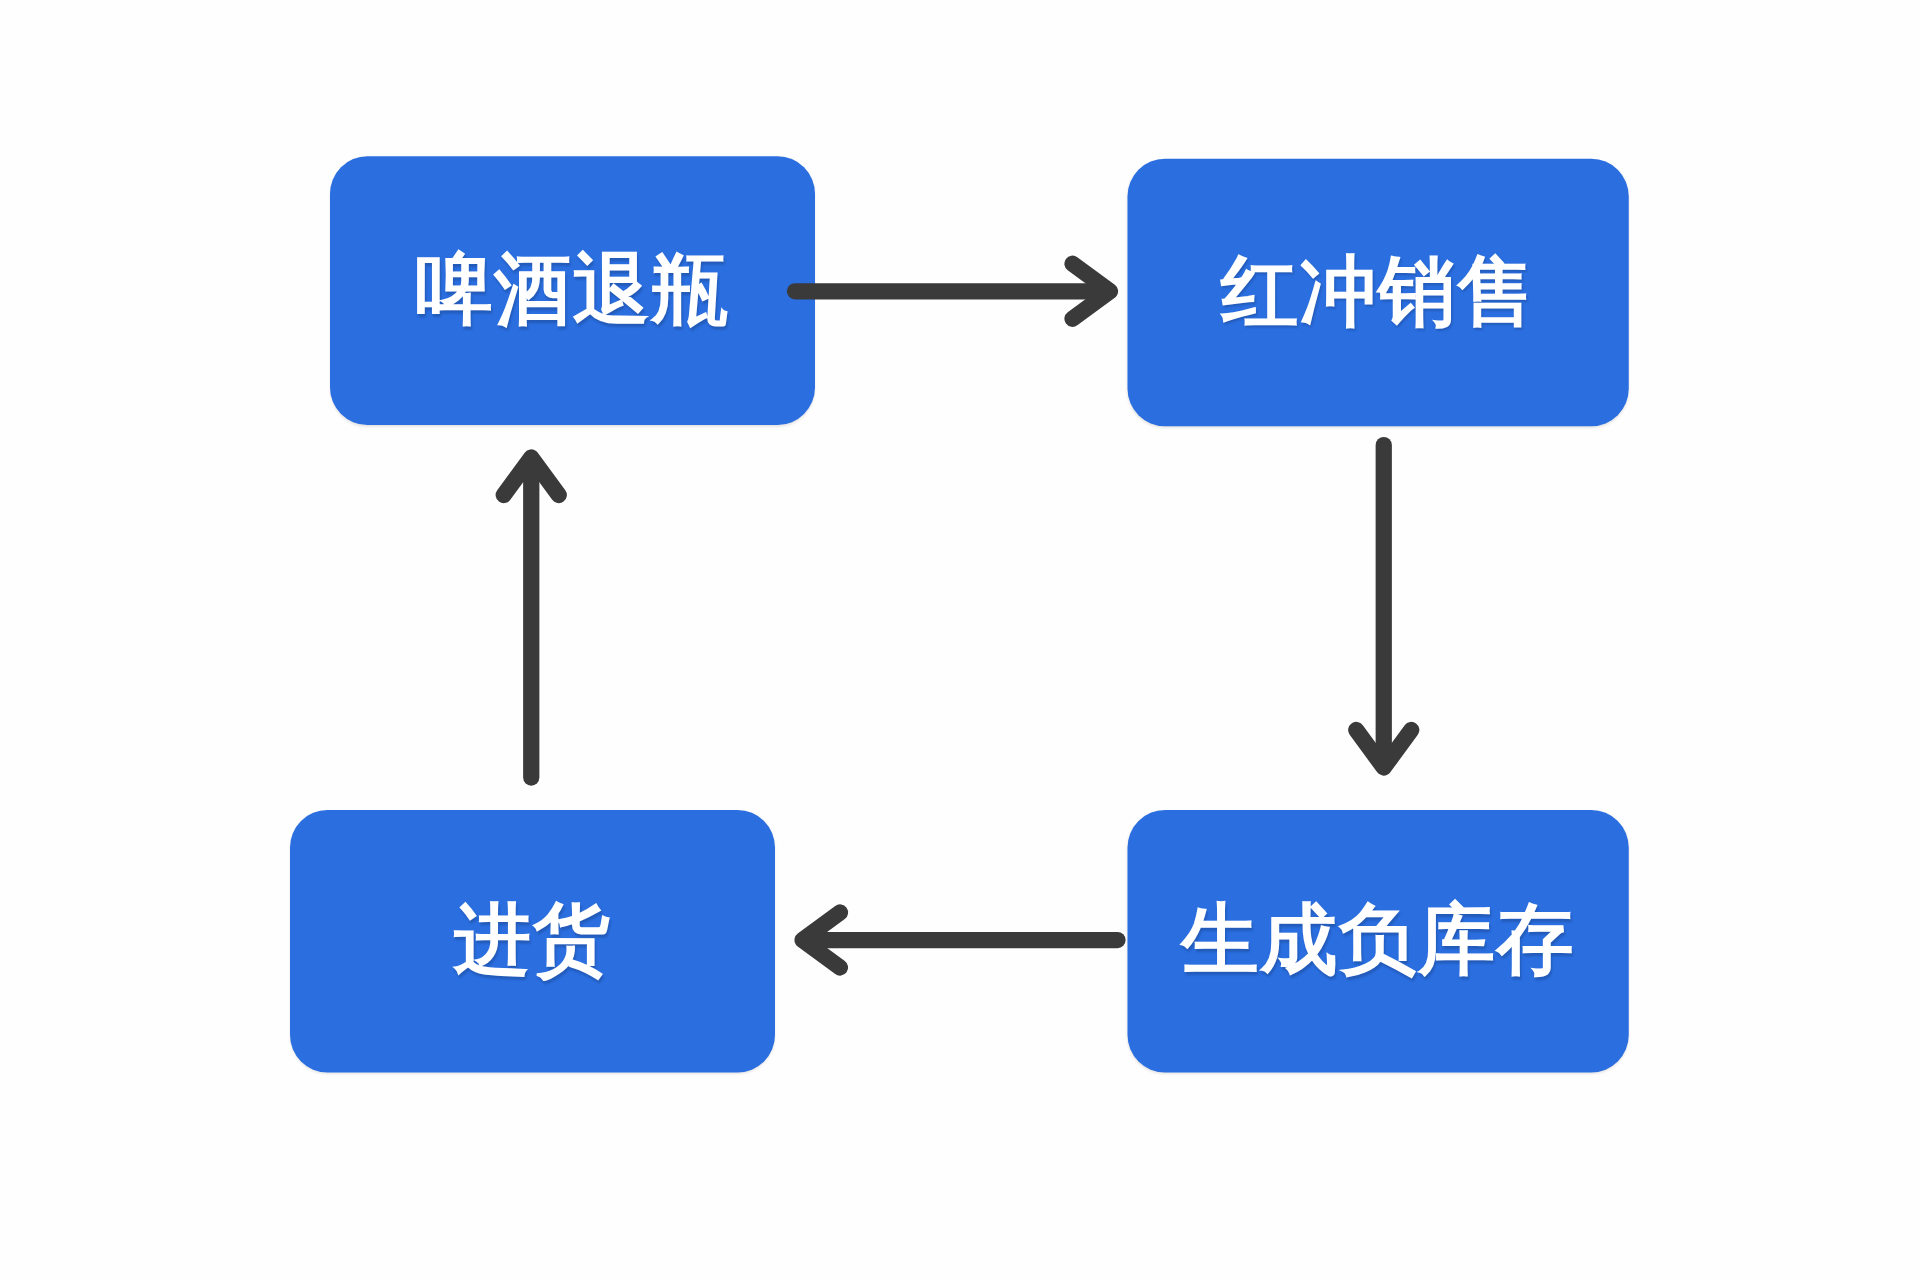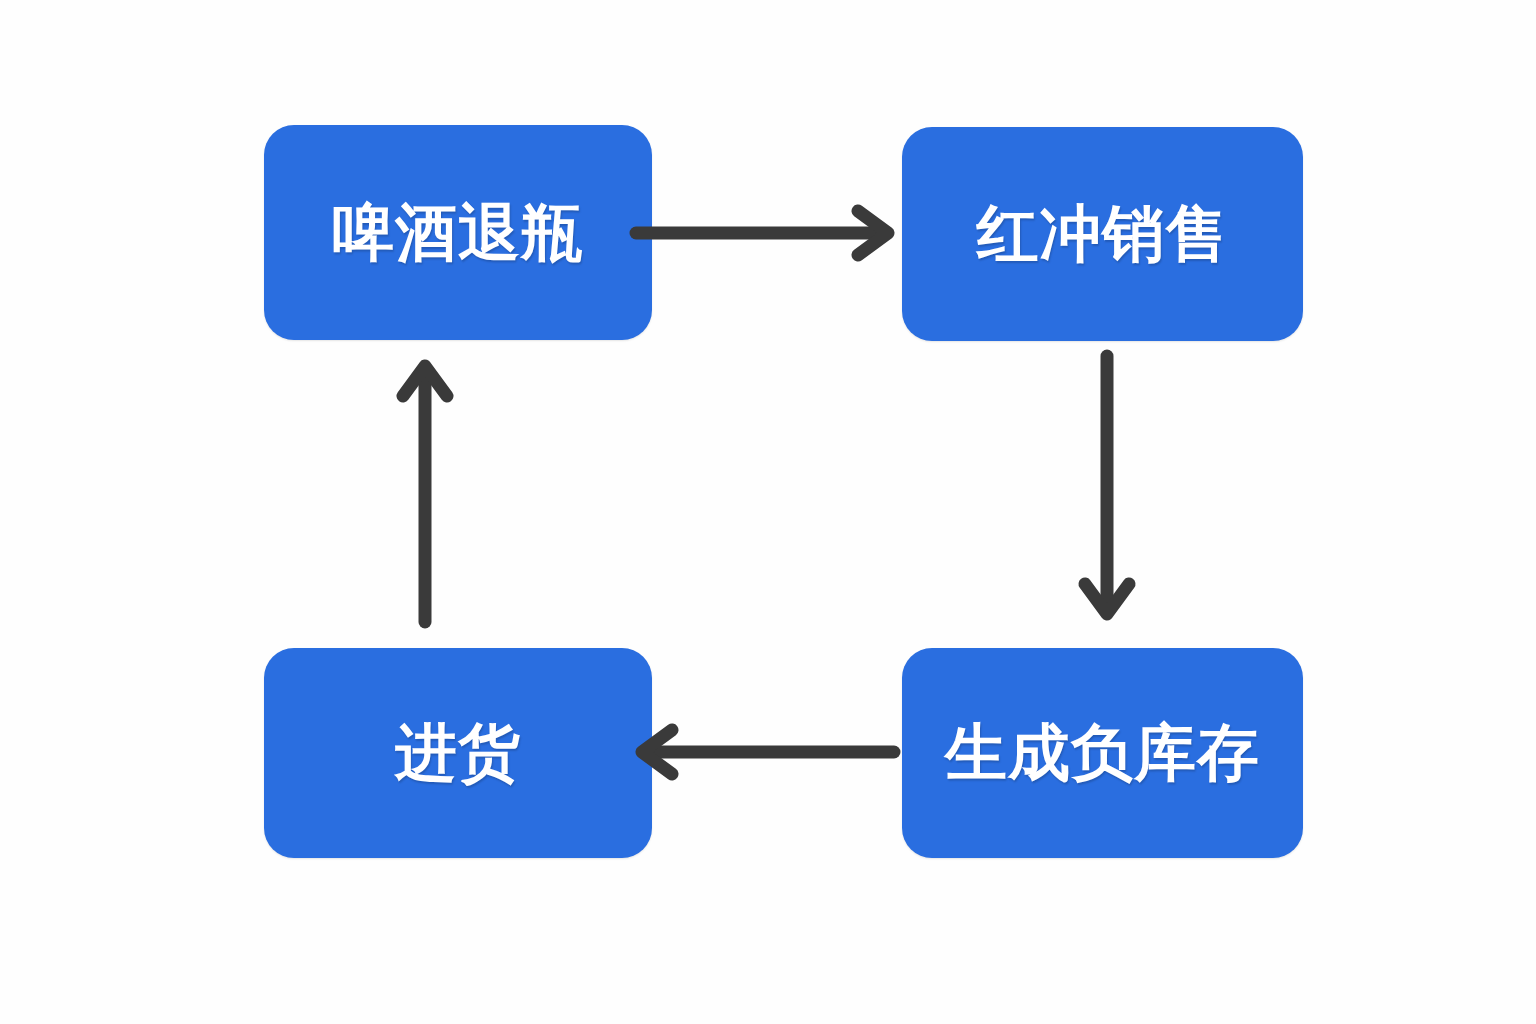--- a/index.html
+++ b/index.html
@@ -34,21 +34,21 @@
     font-size: 62px;
     line-height: 1;
     letter-spacing: 1px;
     white-space: nowrap;
     text-shadow: 1px 2px 2px rgba(0,0,0,0.18);
     user-select: none;
   }
   
   #node-beer-return   { left: 232px; top: 125px; width: 388px; height: 215px; margin-left: 32px; }
   #node-red-reversal  { left: 902px; top: 127px; width: 401px; height: 214px; }
-  #node-purchase      { left: 232px; top: 648px; width: 388px; height: 210px; margin-left: 32px; }
+  #node-purchase      { left: 232px; top: 648px; width: 388px; height: 210px; }
   #node-negative-stock{ left: 902px; top: 648px; width: 401px; height: 210px; }
 
   .edge {
     position: absolute;
     overflow: visible;
   }
   #edge-top    { left: 620px; top: 195px; width: 290px; height: 80px; }
   #edge-right  { left: 1060px; top: 340px; width: 95px; height: 300px; }
   #edge-bottom { left: 620px; top: 712px; width: 290px; height: 80px; }
   #edge-left   { left: 380px; top: 340px; width: 95px; height: 300px; }

